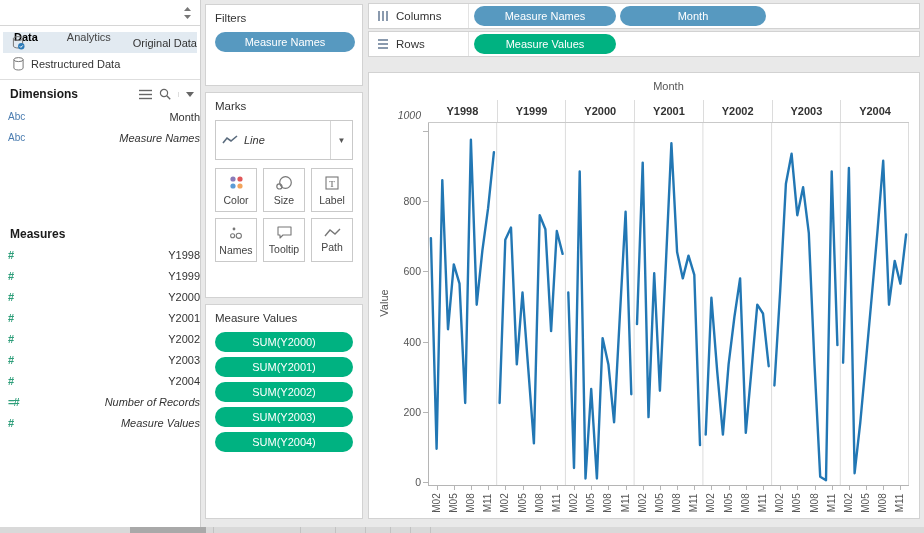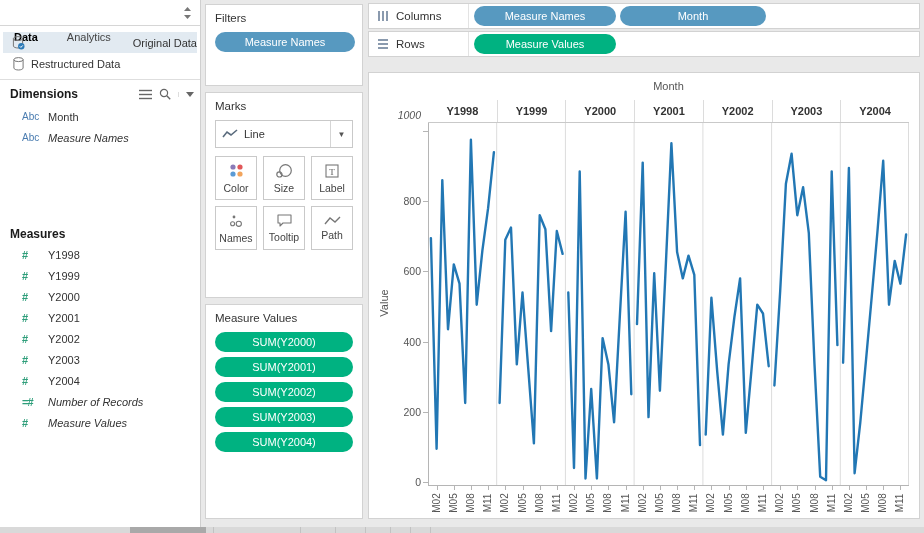--- a/index.html
+++ b/index.html
@@ -14,34 +14,34 @@
   .tab.active { font-weight:bold; color:#000; background:#fff; border-right:1px solid #d6d6d6; }
   .tab.inactive { color:#444; border-right:1px solid #e6e6e6; flex:1; }
   #tab-sort { width:26px; display:flex; align-items:center; justify-content:center; }
   .src-row { height:21px; display:flex; align-items:center; padding-left:9px; margin:0 3px; }
   .src-row.selected { background:#e2eaf1;justify-content:space-between; }
   .src-row .lbl { margin-left:6px; color:#333; }
   .pane-divider { border-top:1px solid #dedede; margin-top:5px; }
   .pane-head { display:flex; align-items:center; padding:7px 6px 5px 10px; }
   .pane-head .ttl { font-weight:bold; font-size:12px; color:#1a1a1a; flex:1; }
   .pane-head .ic { margin-left:7px; display:flex; align-items:center; }
-  .field-row { height:21px; display:flex; align-items:center; padding-left:22px; }
+  .field-row { height:21px; display:flex; align-items:center; padding-left:8px;justify-content:space-between; }
   .field-prefix { color:#4a7cb0; font-size:10px; width:26px; }
   .num-ic { color:#2e9e7a; font-weight:bold; font-size:11px; width:26px; letter-spacing:-1px; }
   .field-lbl { color:#333; }
   .italic { font-style:italic; }
 
   
   .card { position:absolute; background:#fff; border:1px solid #d2d2d2; padding:7px 9px; }
   .card-title { color:#333; font-size:11.5px; }
   .pill { height:20px; border-radius:10px; color:#fff; display:flex; align-items:center;
     justify-content:center; font-size:11px; cursor:default; }
   .pill.blue { background:#5799c0; }
   .pill.green { background:#00b281; }
-  #marks-dropdown { margin-top:8px; height:28px; border:1px solid #c9c9c9; display:flex; align-items:center; background:#fff; }
+  #marks-dropdown { margin-top:8px; height:40px; border:1px solid #c9c9c9; display:flex; align-items:center; background:#fff;font-style:italic; }
   #marks-dropdown .dd-label { flex:1; padding-left:6px; color:#333; display:flex; align-items:center; gap:6px; }
   #marks-dropdown .dd-caret { width:22px; align-self:stretch; border-left:1px solid #d5d5d5;
     display:flex; align-items:center; justify-content:center; color:#555; font-size:8px; }
   #marks-grid { margin-top:8px; display:grid; grid-template-columns:repeat(3,1fr); gap:6px; }
   .mark-btn { border:1px solid #c9c9c9; background:#fff; height:44px; display:flex; flex-direction:column;
     align-items:center; justify-content:center; gap:3px; }
   .mark-btn .mlbl { font-size:10.5px; color:#444; }
   #mv-pills { margin-top:8px; display:flex; flex-direction:column; gap:5px; }
 
   

